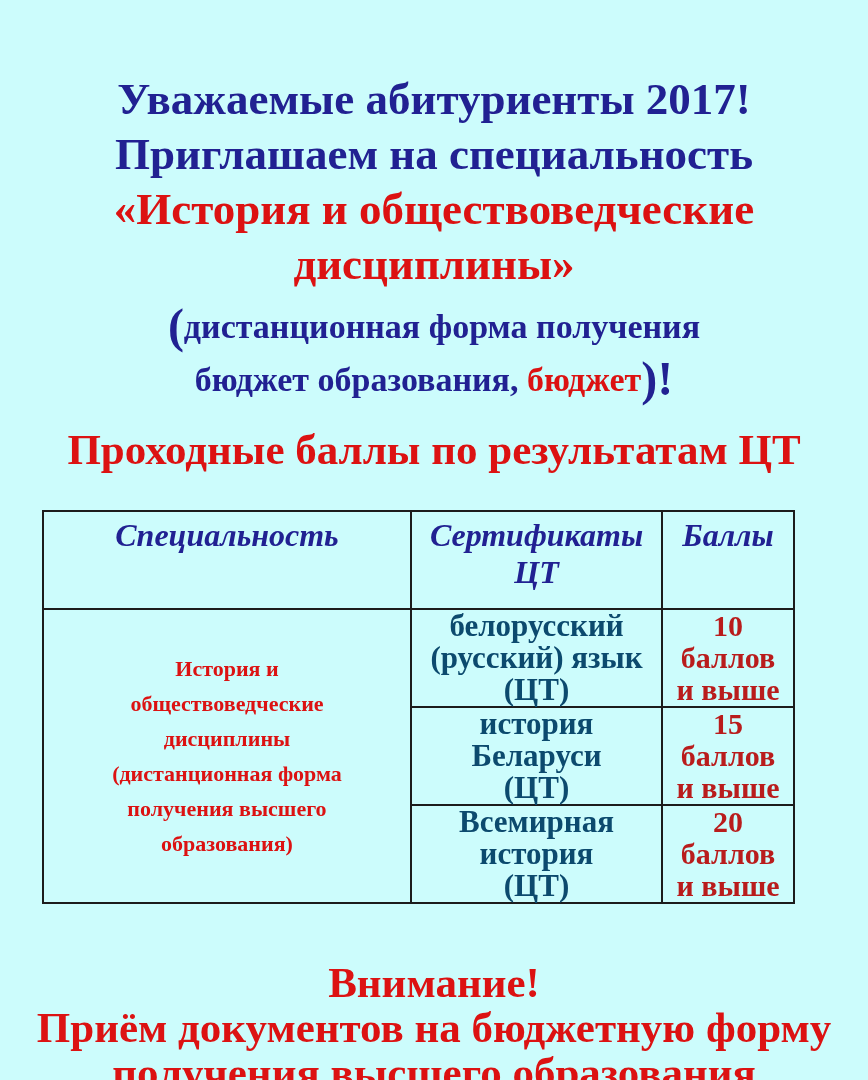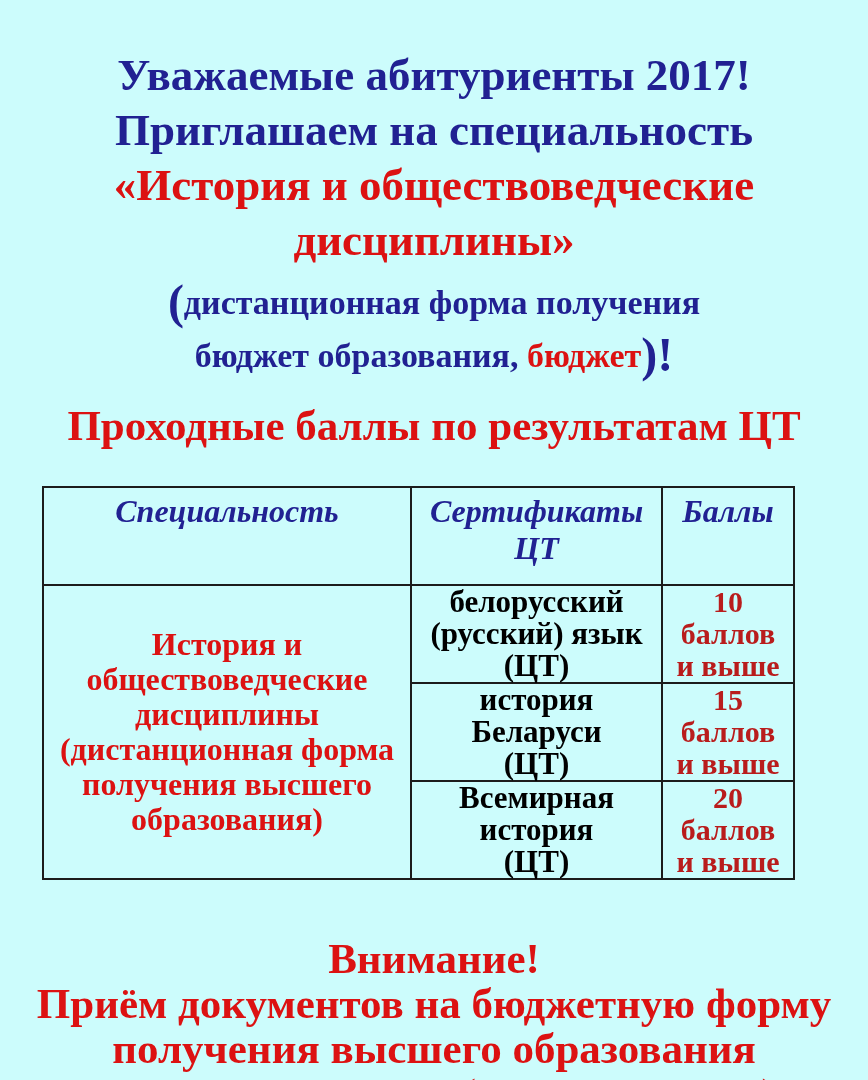--- a/index.html
+++ b/index.html
@@ -14,20 +14,21 @@
     text-align:center;
     font-weight:700;
   }
   .navy{color:#212192;}
   .red{color:#dc1212;}
   .heading{
     padding-top:48px;
     font-size:45px;
     line-height:55px;
     letter-spacing:0px;
+    margin-top:24px;
   }
   .subheading{
     margin-top:8px;
     font-size:34px;
     line-height:53px;
     color:#212192;
     text-align:center;
   }
   .subheading .paren{
     font-size:48px;
@@ -54,27 +55,27 @@
     height:91px;
     vertical-align:top;
     padding-top:5px;
     color:#212192;
     font-style:italic;
     font-size:32px;
     font-weight:700;
   }
   td.specialty{
     color:#dc1212;
-    font-size:32px;
+    font-size:22px;
     line-height:35px;
     white-space:pre-line;
     vertical-align:middle;
   }
   td.cert{
-    color:#000000;
+    color:#0c4a6e;
     font-size:31px;
     line-height:32px;
     white-space:pre-line;
     vertical-align:middle;
   }
   td.score{
     color:#b91c1c;
     font-size:30px;
     line-height:32px;
     white-space:pre-line;

